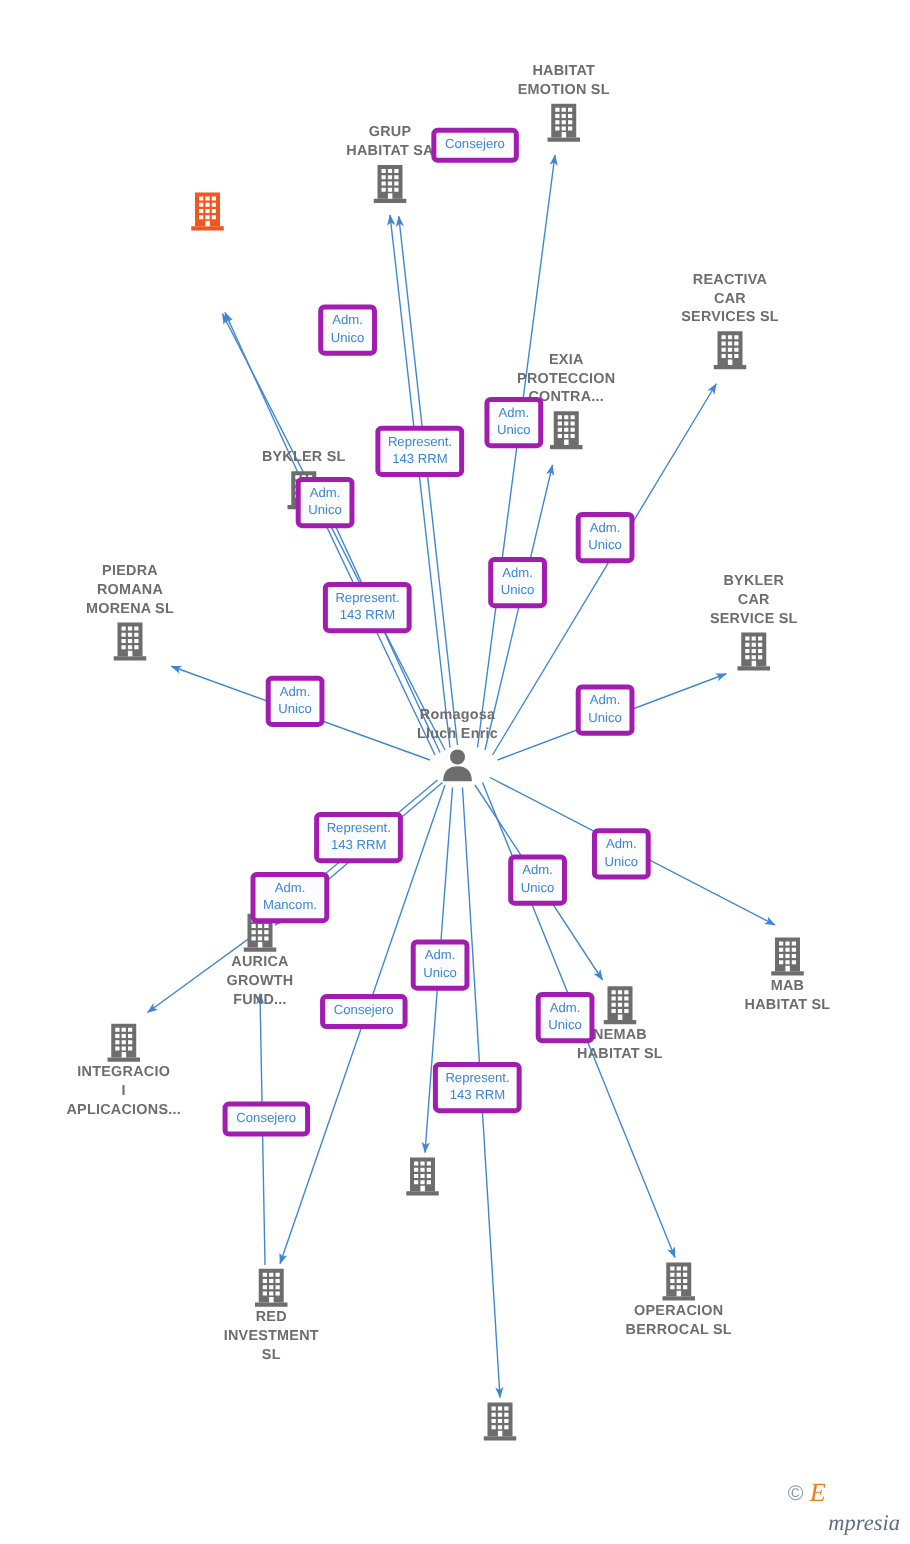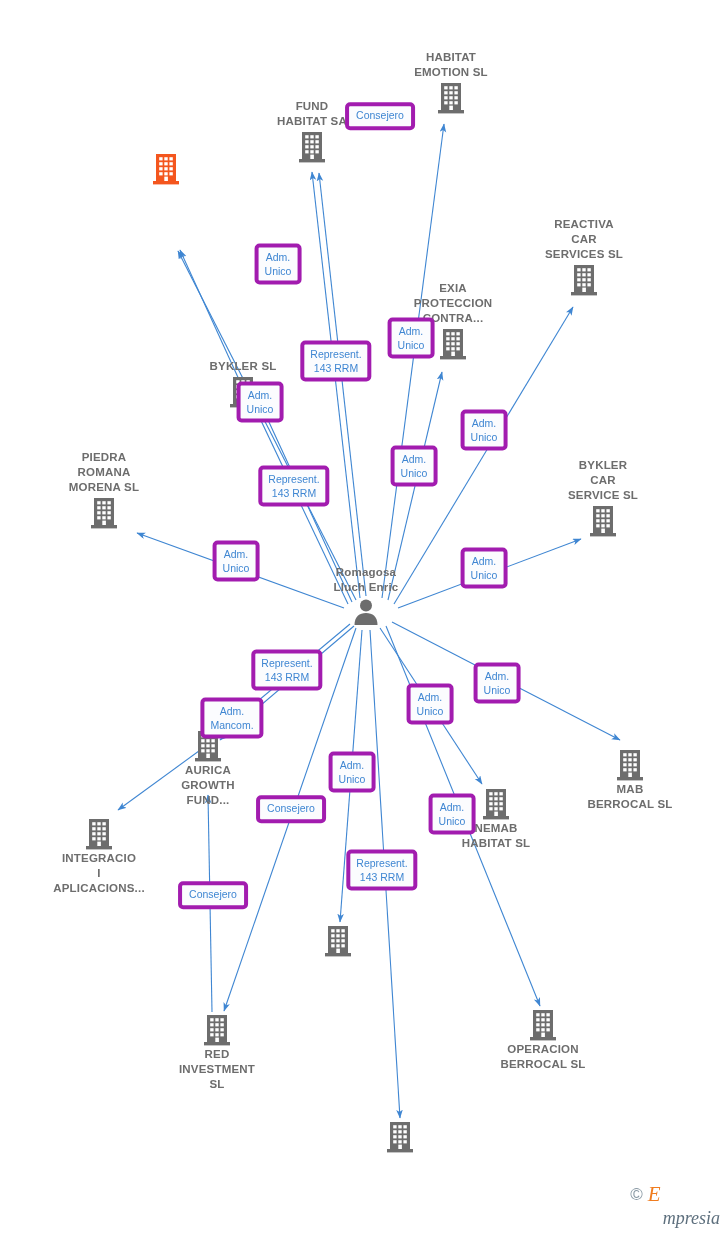--- a/index.html
+++ b/index.html
@@ -144,21 +144,21 @@
           <rect x="8.2" y="15.2" width="3.4" height="3.2" fill="#ffffff"></rect>
           <rect x="13.3" y="15.2" width="3.4" height="3.2" fill="#ffffff"></rect>
           <rect x="18.4" y="15.2" width="3.4" height="3.2" fill="#ffffff"></rect>
           <rect x="8.2" y="20.2" width="3.4" height="3.2" fill="#ffffff"></rect>
           <rect x="13.3" y="20.2" width="3.4" height="3.2" fill="#ffffff"></rect>
           <rect x="18.4" y="20.2" width="3.4" height="3.2" fill="#ffffff"></rect>
           <rect x="13.3" y="24.6" width="3.6" height="4.4" fill="#ffffff"></rect>
         </svg>
       </div>
       <div class="node" style="top: 99px; left: 312px;">
-        <div class="node-label">FUND
+        <div class="node-label">GRUP
 HABITAT SA</div>
         <svg width="30" height="34" viewBox="0 0 30 34" class="node-icon">
           <path d="M5,2 H25 V29 H5 Z" fill="#6d6d6d"></path>
           <rect x="2" y="29" width="26" height="3.4" fill="#6d6d6d"></rect>
           <rect x="8.2" y="5.2" width="3.4" height="3.2" fill="#ffffff"></rect>
           <rect x="13.3" y="5.2" width="3.4" height="3.2" fill="#ffffff"></rect>
           <rect x="18.4" y="5.2" width="3.4" height="3.2" fill="#ffffff"></rect>
           <rect x="8.2" y="10.2" width="3.4" height="3.2" fill="#ffffff"></rect>
           <rect x="13.3" y="10.2" width="3.4" height="3.2" fill="#ffffff"></rect>
           <rect x="18.4" y="10.2" width="3.4" height="3.2" fill="#ffffff"></rect>
@@ -334,21 +334,21 @@
           <rect x="18.4" y="10.2" width="3.4" height="3.2" fill="#ffffff"></rect>
           <rect x="8.2" y="15.2" width="3.4" height="3.2" fill="#ffffff"></rect>
           <rect x="13.3" y="15.2" width="3.4" height="3.2" fill="#ffffff"></rect>
           <rect x="18.4" y="15.2" width="3.4" height="3.2" fill="#ffffff"></rect>
           <rect x="8.2" y="20.2" width="3.4" height="3.2" fill="#ffffff"></rect>
           <rect x="13.3" y="20.2" width="3.4" height="3.2" fill="#ffffff"></rect>
           <rect x="18.4" y="20.2" width="3.4" height="3.2" fill="#ffffff"></rect>
           <rect x="13.3" y="24.6" width="3.6" height="4.4" fill="#ffffff"></rect>
         </svg>
         <div class="node-label">MAB
-BERROCAL  SL</div>
+HABITAT  SL</div>
       </div>
       <div class="node" style="top: 786px; left: 496px;">
         <svg width="30" height="34" viewBox="0 0 30 34" class="node-icon">
           <path d="M5,2 H25 V29 H5 Z" fill="#6d6d6d"></path>
           <rect x="2" y="29" width="26" height="3.4" fill="#6d6d6d"></rect>
           <rect x="8.2" y="5.2" width="3.4" height="3.2" fill="#ffffff"></rect>
           <rect x="13.3" y="5.2" width="3.4" height="3.2" fill="#ffffff"></rect>
           <rect x="18.4" y="5.2" width="3.4" height="3.2" fill="#ffffff"></rect>
           <rect x="8.2" y="10.2" width="3.4" height="3.2" fill="#ffffff"></rect>
           <rect x="13.3" y="10.2" width="3.4" height="3.2" fill="#ffffff"></rect>

